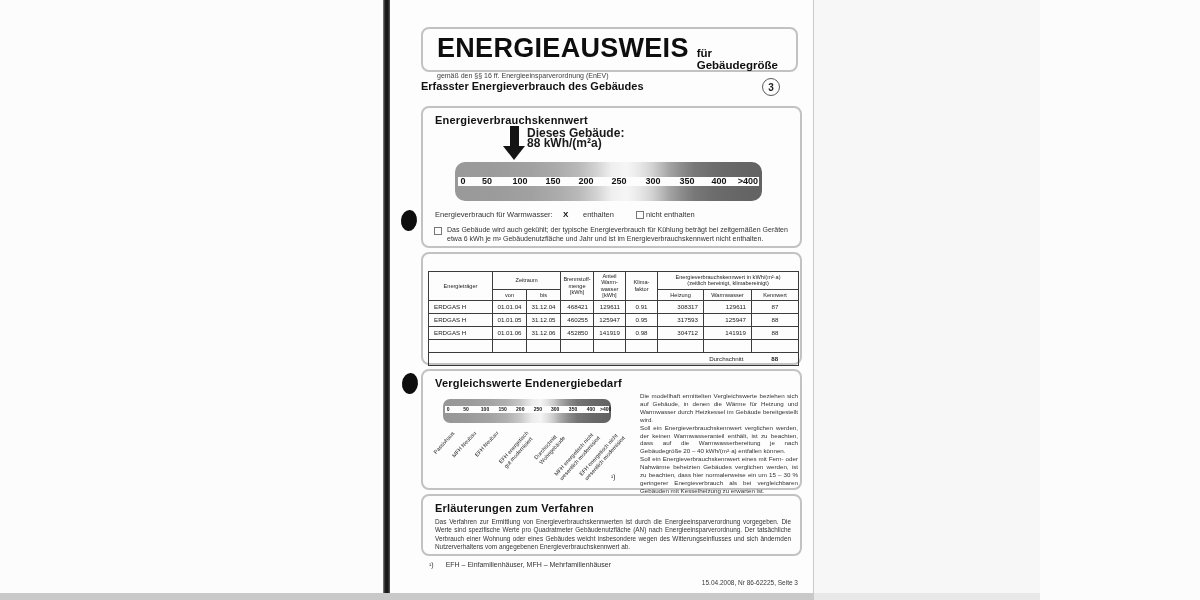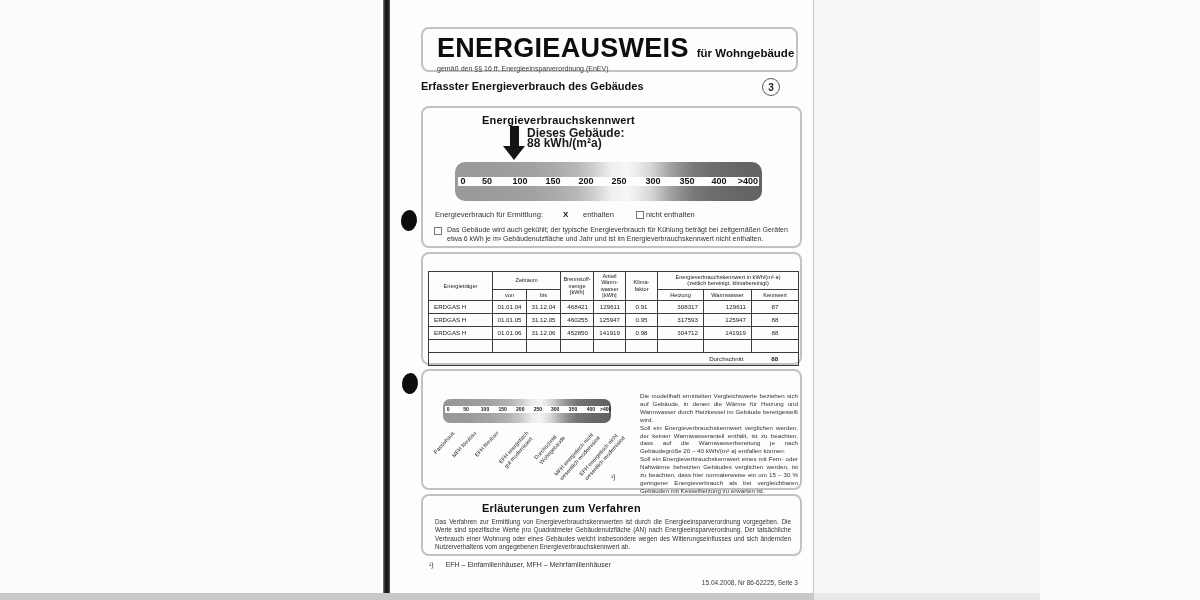--- a/index.html
+++ b/index.html
@@ -14,21 +14,21 @@
   .right-divider { position:absolute; left:813px; top:0; width:1px; height:593px; background:#c9c9c9; }
   .right-area { position:absolute; left:814px; top:0; width:386px; height:593px; background:#f7f7f7; }
   .bottom-strip-l { position:absolute; left:0; top:593px; width:814px; height:7px; background:#c9c9c9; }
   .bottom-strip-r { position:absolute; left:814px; top:593px; width:386px; height:7px; background:#e8e8e8; }
   .hole { position:absolute; width:16px; height:21px; background:#0e0e0e; border-radius:50%; transform:rotate(6deg); }
   .hole1 { left:401px; top:210px; }
   .hole2 { left:402px; top:373px; }
 
   
   .page { position:absolute; left:390px; top:0; width:423px; height:593px; background:#fdfdfd; }
-  .box { position:absolute; box-sizing:border-box; border:2px solid #c2c2c2; border-radius:8px; background:#fdfdfd;padding-left:47px; }
+  .box { position:absolute; box-sizing:border-box; border:2px solid #c2c2c2; border-radius:8px; background:#fdfdfd; }
   .box-heading { font-size:11px; font-weight:bold; color:#111; padding:6px 0 0 12px; letter-spacing:.2px; }
   .prelines { white-space:pre-line; }
 
   .title-box { left:31px; top:27px; width:377px; height:45px; padding:4px 0 0 14px; }
   .title-line { display:flex; align-items:baseline; }
   .main-title { font-size:27px; font-weight:bold; color:#0e0e0e; letter-spacing:.3px; }
   .title-suffix { font-size:11.5px; font-weight:bold; color:#0e0e0e; margin-left:8px; }
   .subtitle { font-size:7px; color:#3d3d3d; margin-top:1px; }
 
   .section-row { position:absolute; left:31px; top:80px; width:377px; height:18px; }
@@ -102,21 +102,21 @@
   <div class="top-mark"></div>
   <div class="right-divider"></div>
   <div class="bottom-strip-l"></div>
   <div class="bottom-strip-r"></div>
 
   <div class="page">
 
     <div class="box title-box">
       <div class="title-line">
         <span class="main-title">ENERGIEAUSWEIS</span>
-        <span class="title-suffix">für Wohngebäude</span>
+        <span class="title-suffix">für Gebäudegröße</span>
       </div>
       <div class="subtitle">gemäß den §§ 16 ff. Energieeinsparverordnung (EnEV)</div>
     </div>
 
     <div class="section-row">
       <div class="section-heading">Erfasster Energieverbrauch des Gebäudes</div>
       <div class="page-badge">3</div>
     </div>
 
     <div class="box kennwert-box">
@@ -134,21 +134,21 @@
         <span class="tick" style="left:21.2%">100</span>
         <span class="tick" style="left:31.9%">150</span>
         <span class="tick" style="left:42.7%">200</span>
         <span class="tick" style="left:53.4%">250</span>
         <span class="tick" style="left:64.5%">300</span>
         <span class="tick" style="left:75.6%">350</span>
         <span class="tick" style="left:86%">400</span>
         <span class="tick" style="left:95.4%">&gt;400</span>
       </div>
       <div class="ww-row">
-        <span>Energieverbrauch für Ermittlung:</span>
+        <span>Energieverbrauch für Warmwasser:</span>
         <span class="ww-mark">X</span>
         <span class="ww-opt1">enthalten</span>
         <span class="cbx ww-cbx2"></span>
         <span class="ww-opt2">nicht enthalten</span>
       </div>
       <div class="cool-row">
         <span class="cbx cool-cbx"></span>
         <div class="cool-text">Das Gebäude wird auch gekühlt; der typische Energieverbrauch für Kühlung beträgt bei zeitgemäßen Geräten etwa 6 kWh je m² Gebäudenutzfläche und Jahr und ist im Energieverbrauchskennwert nicht enthalten.</div>
       </div>
     </div>
@@ -237,20 +237,21 @@
           </tr>
           <tr class="avg-row">
             <td colspan="8" class="avg-label">Durchschnitt</td>
             <td class="avg-value">88</td>
           </tr>
         </tbody>
       </table>
     </div>
 
     <div class="box vergleich-box">
+      <div class="box-heading">Vergleichswerte Endenergiebedarf</div>
       <div class="mini-scale">
         <div class="mini-strip"></div>
         <span class="tick" style="left:3%">0</span>
         <span class="tick" style="left:13.7%">50</span>
         <span class="tick" style="left:25%">100</span>
         <span class="tick" style="left:35.5%">150</span>
         <span class="tick" style="left:46%">200</span>
         <span class="tick" style="left:56.5%">250</span>
         <span class="tick" style="left:66.8%">300</span>
         <span class="tick" style="left:77.4%">350</span>

